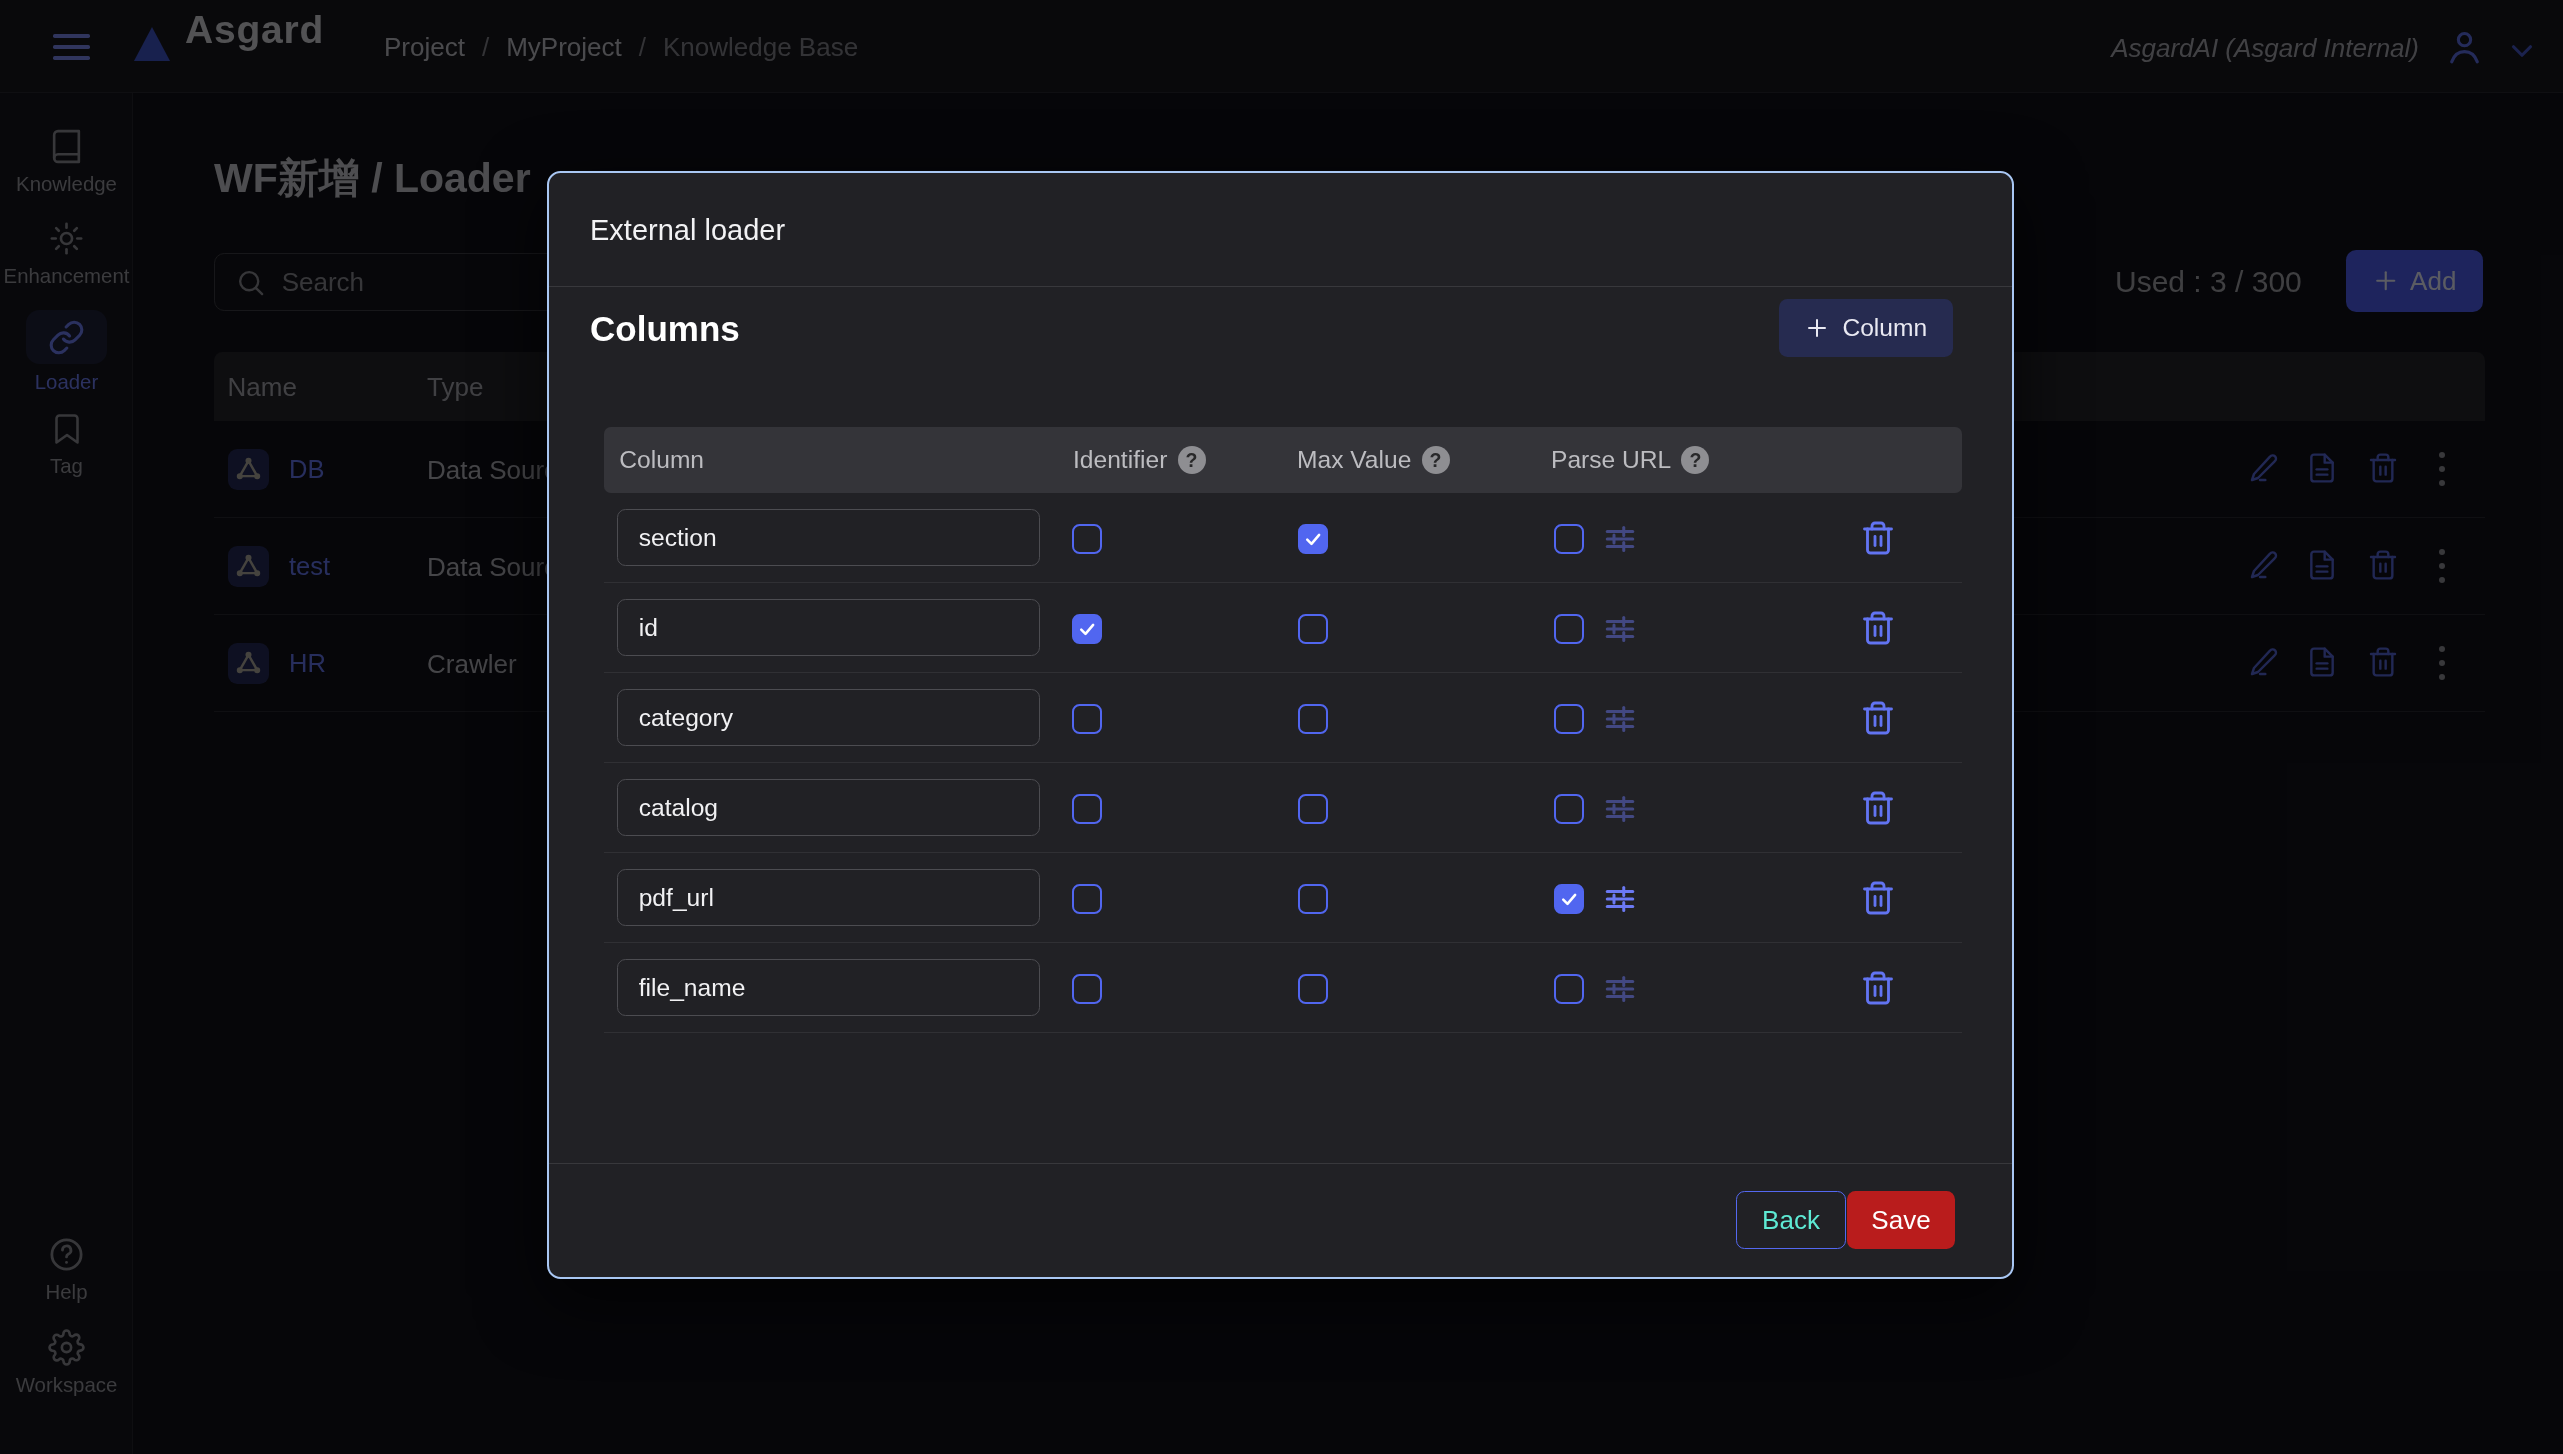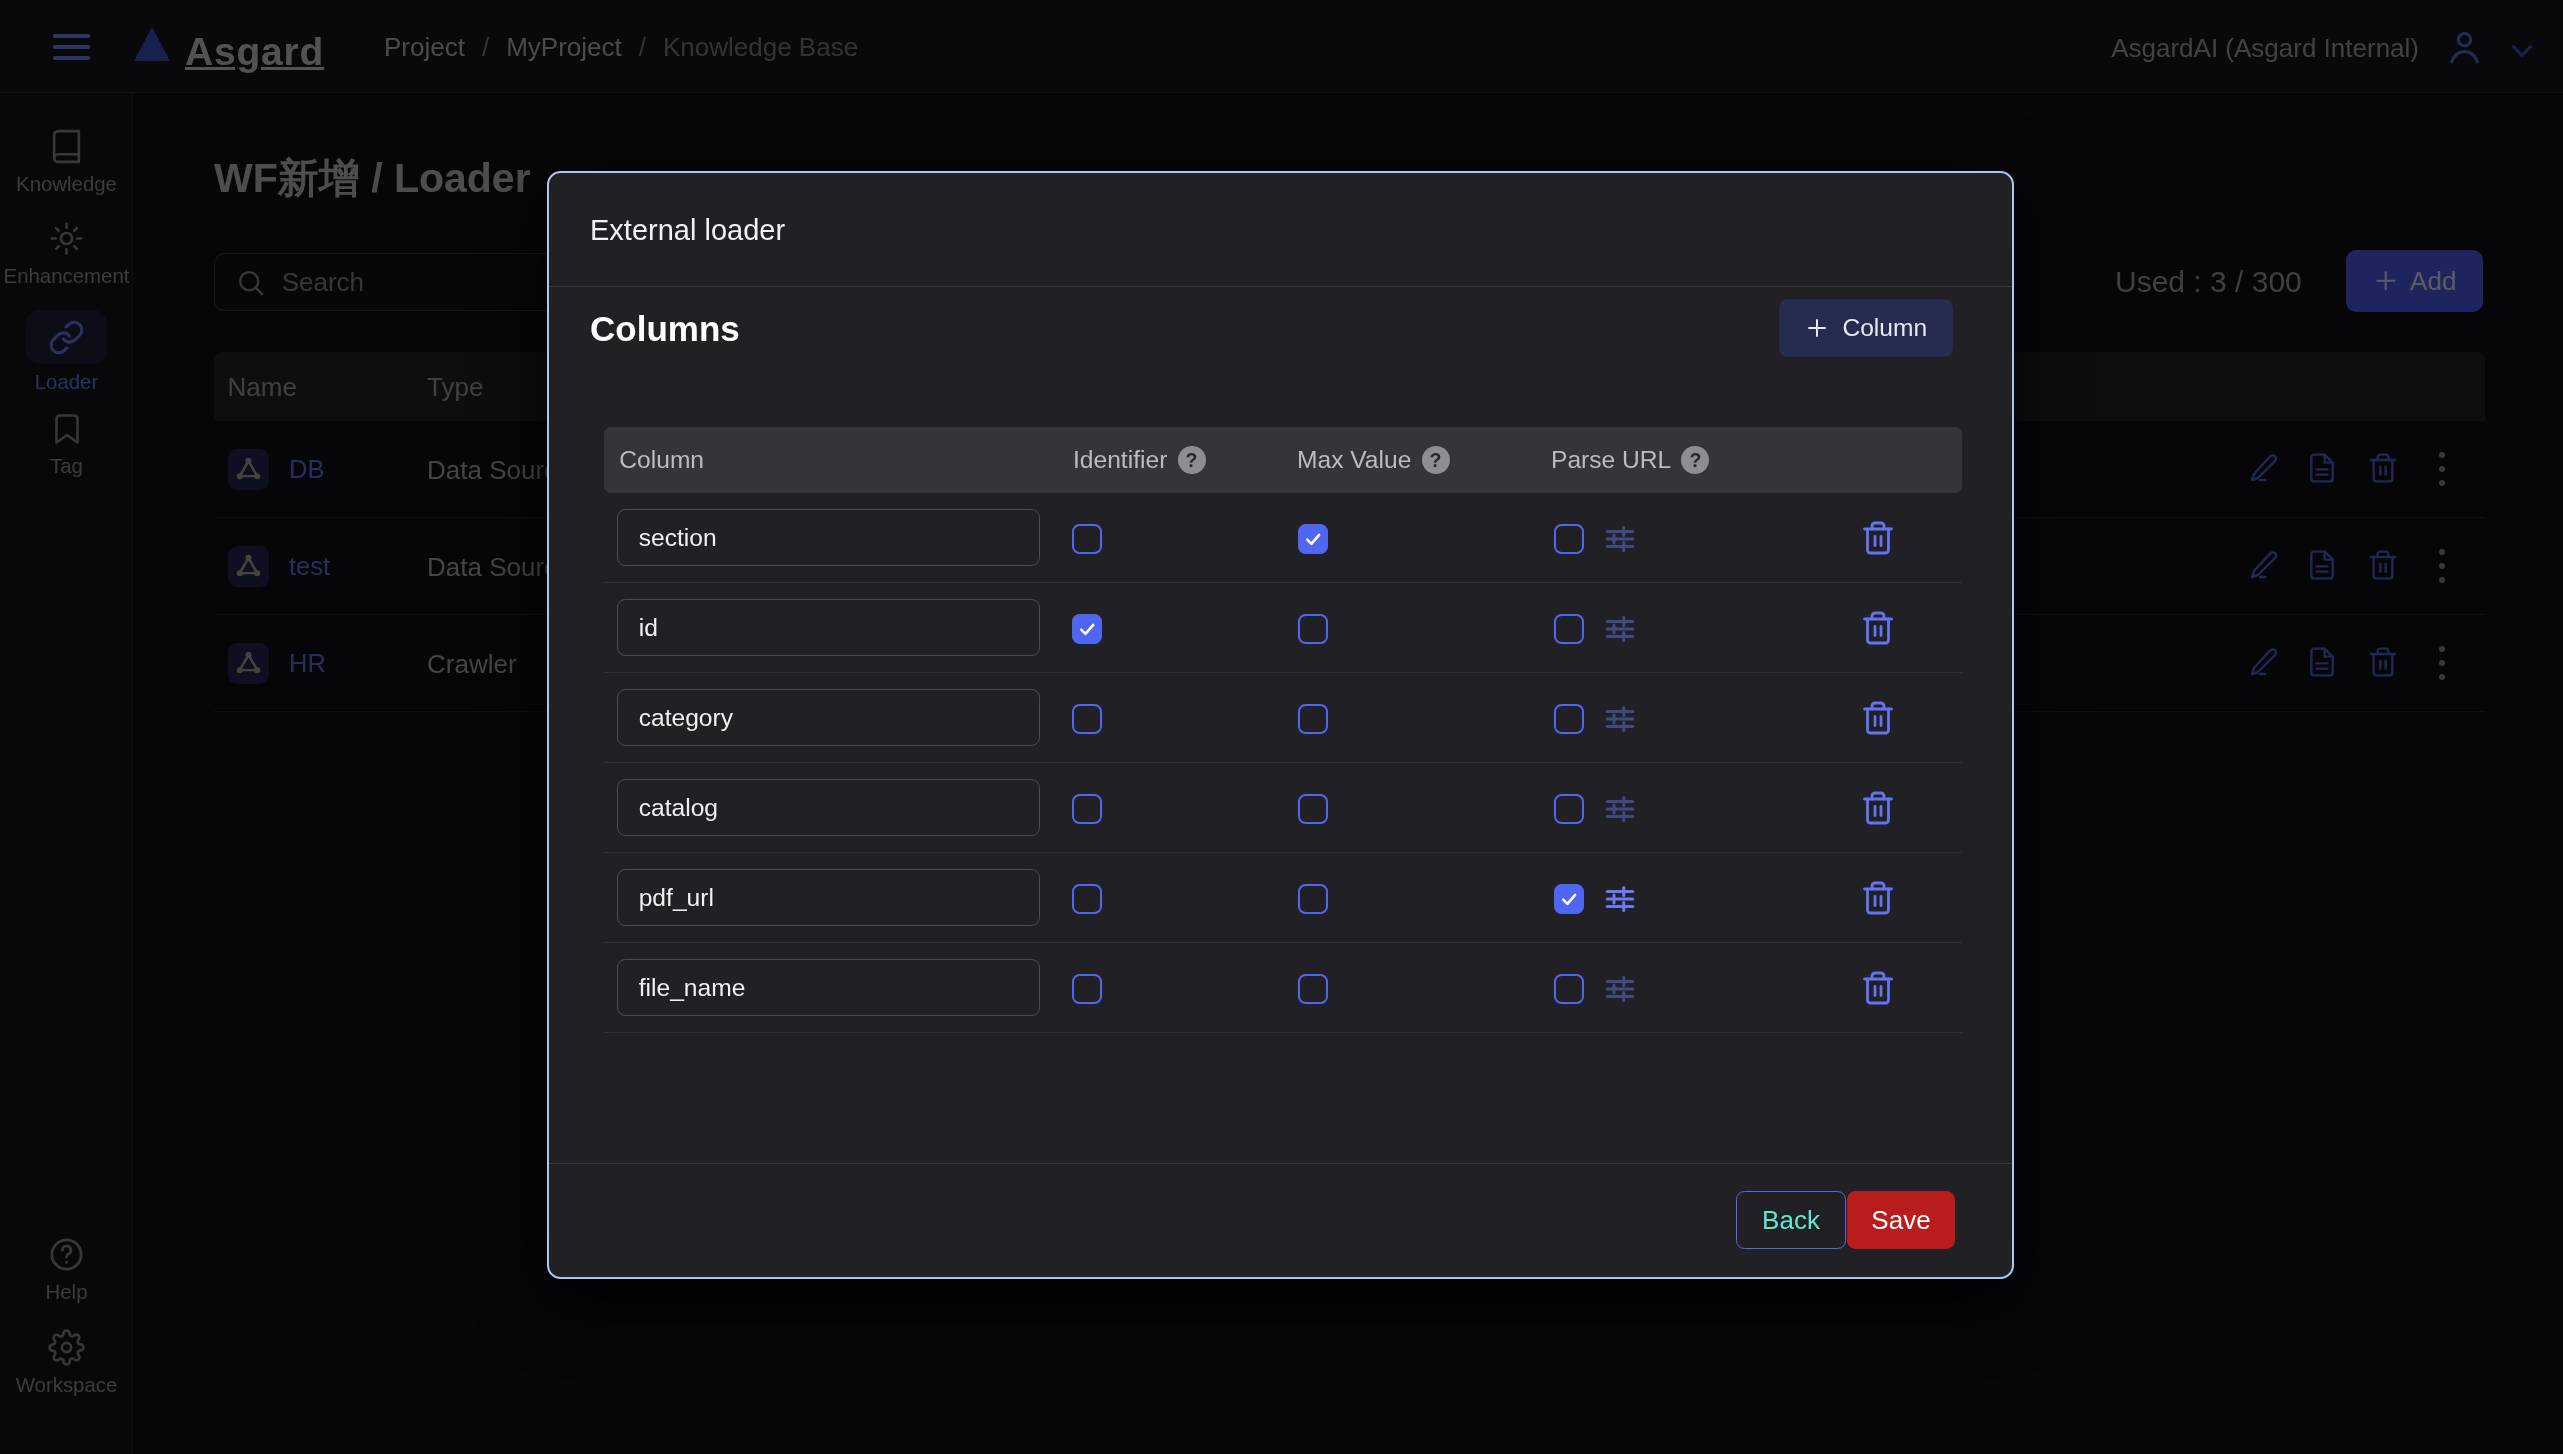--- a/index.html
+++ b/index.html
@@ -10,26 +10,26 @@
 
   
   .navbar { position:absolute; left:0; top:0; width:2563px; height:93px;
             background:#16161a; border-bottom:0.8px solid #26262b; }
   .hamburger { position:absolute; left:53px; top:29px; width:37px; height:36px;
                display:flex; flex-direction:column; justify-content:center; gap:7.6px; cursor:pointer; }
   .hamburger i { display:block; height:3.4px; border-radius:1.7px; background:#7b8af0; }
   .logo-triangle { position:absolute; left:134px; top:27px; width:0; height:0;
                    border-left:18.7px solid transparent; border-right:18.7px solid transparent;
                    border-bottom:34px solid #3e54c8; }
-  .brand { position:absolute; left:185px; top:30px; font-size:39px; font-weight:600;
-           color:#d6d6d8; letter-spacing:0.8px;text-decoration:underline; }
+  .brand { position:absolute; left:185px; top:8px; font-size:39px; font-weight:600;
+           color:#d6d6d8; letter-spacing:0.8px; }
   .breadcrumb { position:absolute; left:384px; top:32px; font-size:26px; color:#c0c0c4;
                 display:flex; gap:17px; align-items:center; }
   .breadcrumb .sep, .breadcrumb .dim { color:#85858a; }
-  .user-label { position:absolute; right:144px; top:33px; font-size:26px; color:#a9a9ae; }
+  .user-label { position:absolute; right:144px; top:33px; font-size:26px; color:#a9a9ae;font-style:italic; }
   .user-icon { position:absolute; right:78px; top:25.5px; }
   .user-chevron { position:absolute; right:24px; top:34px; }
 
   
   .sidebar { position:absolute; left:0; top:93px; width:133px; height:1361px;
              background:#141418; border-right:0.8px solid #232328;text-align:right; }
   .side-item { position:absolute; left:0; width:133px; display:flex; flex-direction:column;
                align-items:center; gap:6.8px; cursor:pointer; }
   .side-item .ic { width:39px; height:39px; display:flex; align-items:center; justify-content:center; }
   .side-item .lb { font-size:20.4px; color:#98989d; }

